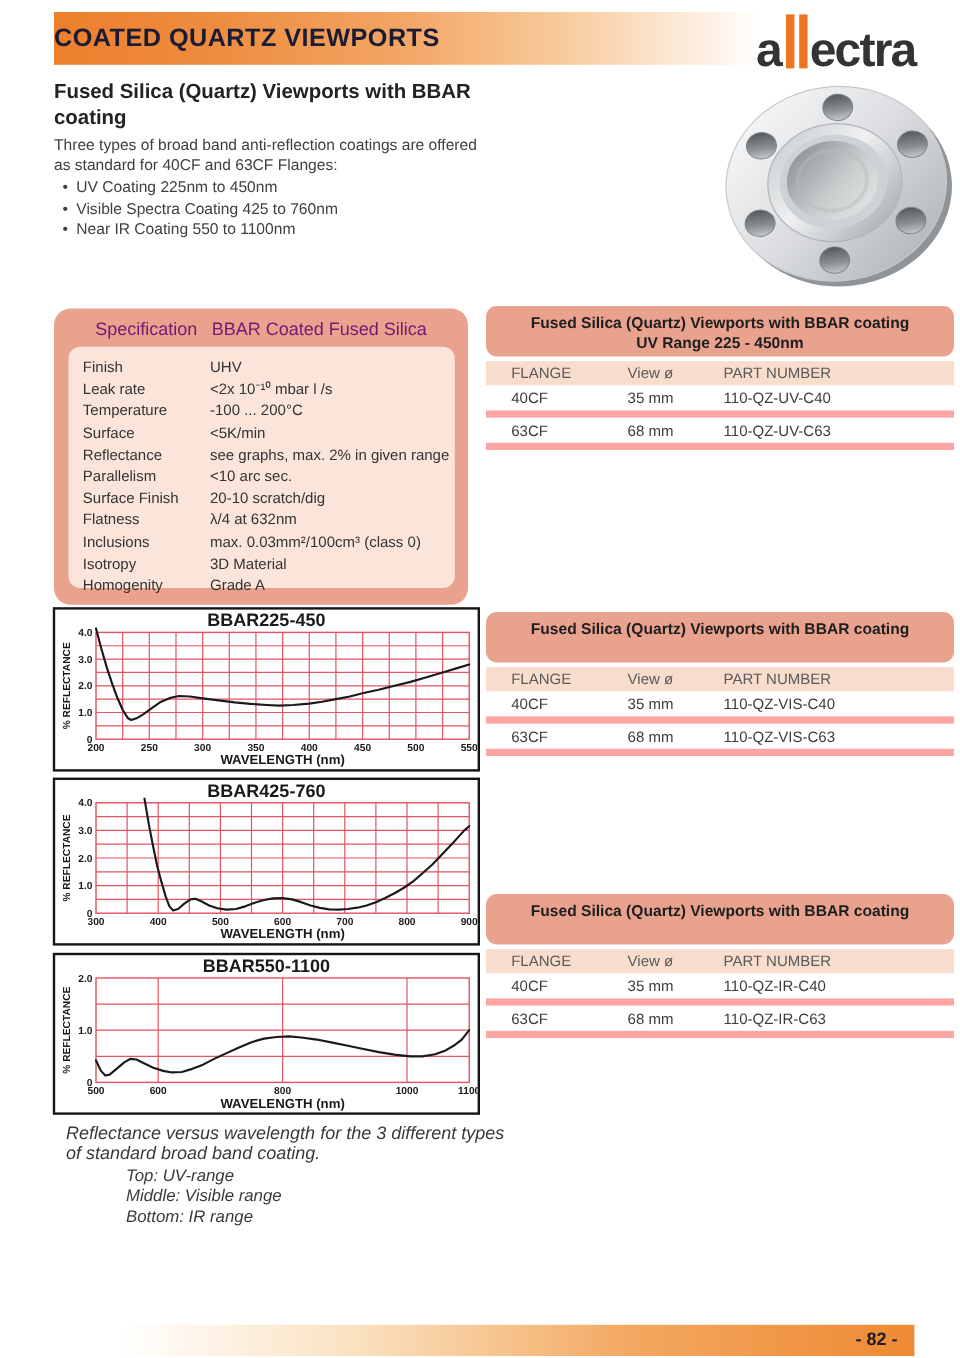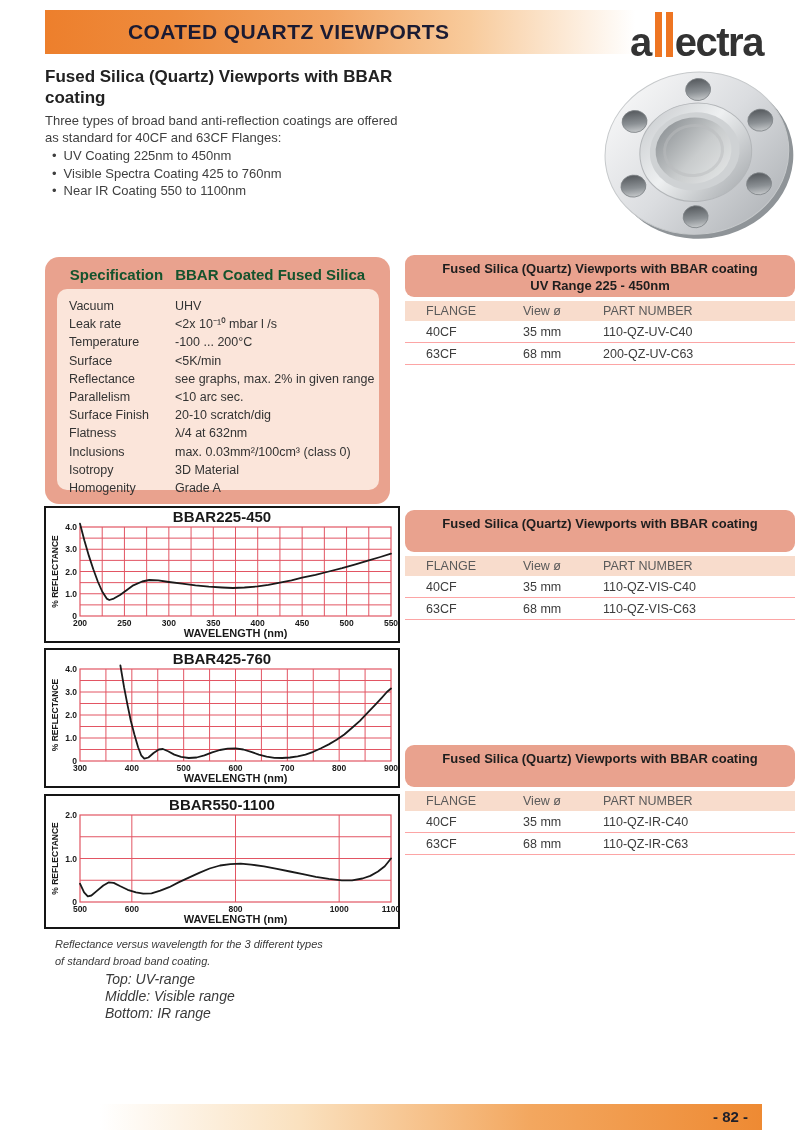--- a/index.html
+++ b/index.html
@@ -2,66 +2,66 @@
 <html><head>
 <meta charset="utf-8">
 <style>
   html,body{margin:0;padding:0;background:#fff;}
   .page{position:relative;width:800px;height:1132px;background:#ffffff;overflow:hidden;
         font-family:"Liberation Sans",sans-serif;color:#222;}
 
   
   .header-bar{position:absolute;left:45px;top:10px;width:590px;height:44px;
     background:linear-gradient(90deg,#ed7f2c 0%,#ee8c3e 22%,#f2a463 48%,#f8cb9c 72%,rgba(255,255,255,0) 100%);}
-  .header-title{display:block;padding-left:83px;line-height:44px;font-size:21px;font-weight:bold;
+  .header-title{display:block;line-height:44px;font-size:21px;font-weight:bold;
     color:#1b1b33;letter-spacing:.4px;}
   .logo{position:absolute;left:630px;top:11px;height:46px;display:flex;align-items:flex-end;}
   .logo .lg{font-size:40px;font-weight:bold;color:#333;line-height:.76;letter-spacing:-1.5px;}
   .logo .bar{width:7px;height:45px;background:#ee7522;margin:0 2px;}
   .logo .bar.first{margin-left:4px;}
 
   
   .heading{position:absolute;left:45px;top:66px;width:370px;font-size:17px;font-weight:bold;color:#222;line-height:21px;}
   .intro{position:absolute;left:45px;top:112px;width:360px;font-size:13px;color:#3f3f3f;line-height:17px;}
   .bullets{position:absolute;left:52px;top:147px;margin:0;padding:0;list-style:none;
     font-size:13px;color:#3f3f3f;line-height:17.5px;}
   .bullets li::before{content:"•";margin-right:7px;}
 
   
   .photo{position:absolute;left:598px;top:58px;width:200px;height:190px;}
 
   
   .specbox{position:absolute;left:45px;top:257px;width:345px;height:247px;background:#e9a28e;border-radius:14px;}
-  .spec-title{text-align:center;padding-top:9px;font-size:15px;font-weight:bold;color:#14532d;}
+  .spec-title{text-align:center;padding-top:9px;font-size:15px;font-weight:normal;color:#701a75;}
   .spec-title .gap{display:inline-block;width:12px;}
   .spec-inner{position:absolute;left:12px;top:32px;right:11px;bottom:14px;background:#fbe5da;
     border-radius:10px;padding:8px 4px 0 12px;box-sizing:border-box;}
   .spec-row{display:flex;font-size:12.5px;color:#333;line-height:18.2px;}
   .spec-row .sl{width:106px;flex:none;}
 
   
   .ptable{position:absolute;left:405px;width:390px;}
   .pt-head{height:42px;background:#e9a28e;border-radius:9px;text-align:center;font-weight:bold;
     color:#1e1e1e;font-size:13px;line-height:17px;padding-top:5px;box-sizing:border-box;}
   .pt-cols{margin-top:4px;height:20px;background:#f8dccc;display:flex;align-items:center;
     font-size:12.5px;color:#5a5a5a;}
   .pt-row{height:21px;display:flex;align-items:center;font-size:12.5px;color:#3c3c3c;
-    border-bottom:1px solid #fca5a5;}
+    border-bottom:6px solid #fca5a5;}
   .c1{width:97px;padding-left:21px;flex:none;}
   .c2{width:80px;flex:none;}
   .c3{flex:1;}
 
   
   .chart{position:absolute;left:44px;width:356px;background:#fff;border:2px solid #151515;box-sizing:border-box;}
   #chart0{top:506px;height:137px;}
   #chart1{top:648px;height:140px;}
   #chart2{top:794px;height:135px;}
 
   
-  .caption{position:absolute;left:55px;top:936px;font-style:italic;font-size:11px;color:#3a3a3a;line-height:17px;}
+  .caption{position:absolute;left:55px;top:936px;font-style:italic;font-size:15px;color:#3a3a3a;line-height:17px;}
   .caption-items{position:absolute;left:105px;top:971px;font-style:italic;font-size:14px;color:#3a3a3a;line-height:17px;}
 
   
   .footer{position:absolute;left:100px;top:1104px;width:662px;height:26px;
     background:linear-gradient(90deg,rgba(255,255,255,0) 0%,#fae1bf 30%,#f3a75f 65%,#ee8a33 100%);}
   .footer span{position:absolute;right:14px;top:4px;font-size:15px;font-weight:bold;color:#20202a;}
 </style>
 </head>
 <body>
 
@@ -124,21 +124,21 @@
       <ellipse cx="96" cy="92" rx="29" ry="25" fill="none" stroke="#b9bcbe" stroke-width="3" opacity="0.5"></ellipse>
     </g>
   </svg>
 
   <div class="specbox">
     <div class="spec-title">
       <span>Specification</span><span class="gap"></span><span>BBAR Coated Fused Silica</span>
     </div>
     <div class="spec-inner">
       <div class="spec-row">
-          <span class="sl">Vacuum</span>
+          <span class="sl">Finish</span>
           <span class="sv">UHV</span>
         </div>
       <div class="spec-row">
           <span class="sl">Leak rate</span>
           <span class="sv">&lt;2x 10⁻¹⁰ mbar l /s</span>
         </div>
       <div class="spec-row">
           <span class="sl">Temperature</span>
           <span class="sv">-100 ... 200°C</span>
         </div>
@@ -188,21 +188,21 @@
         <span class="c3">PART NUMBER</span>
     </div>
     <div class="pt-row">
       <span class="c1">40CF</span>
         <span class="c2">35 mm</span>
         <span class="c3">110-QZ-UV-C40</span>
     </div>
     <div class="pt-row">
       <span class="c1">63CF</span>
         <span class="c2">68 mm</span>
-        <span class="c3">200-QZ-UV-C63</span>
+        <span class="c3">110-QZ-UV-C63</span>
     </div>
   </div>
 
   <div class="ptable" id="pt1" style="top:510px">
     <div class="pt-head">
       <div>Fused Silica (Quartz) Viewports with BBAR coating</div>
     </div>
     <div class="pt-cols">
       <span class="c1">FLANGE</span>
         <span class="c2">View ø</span>

